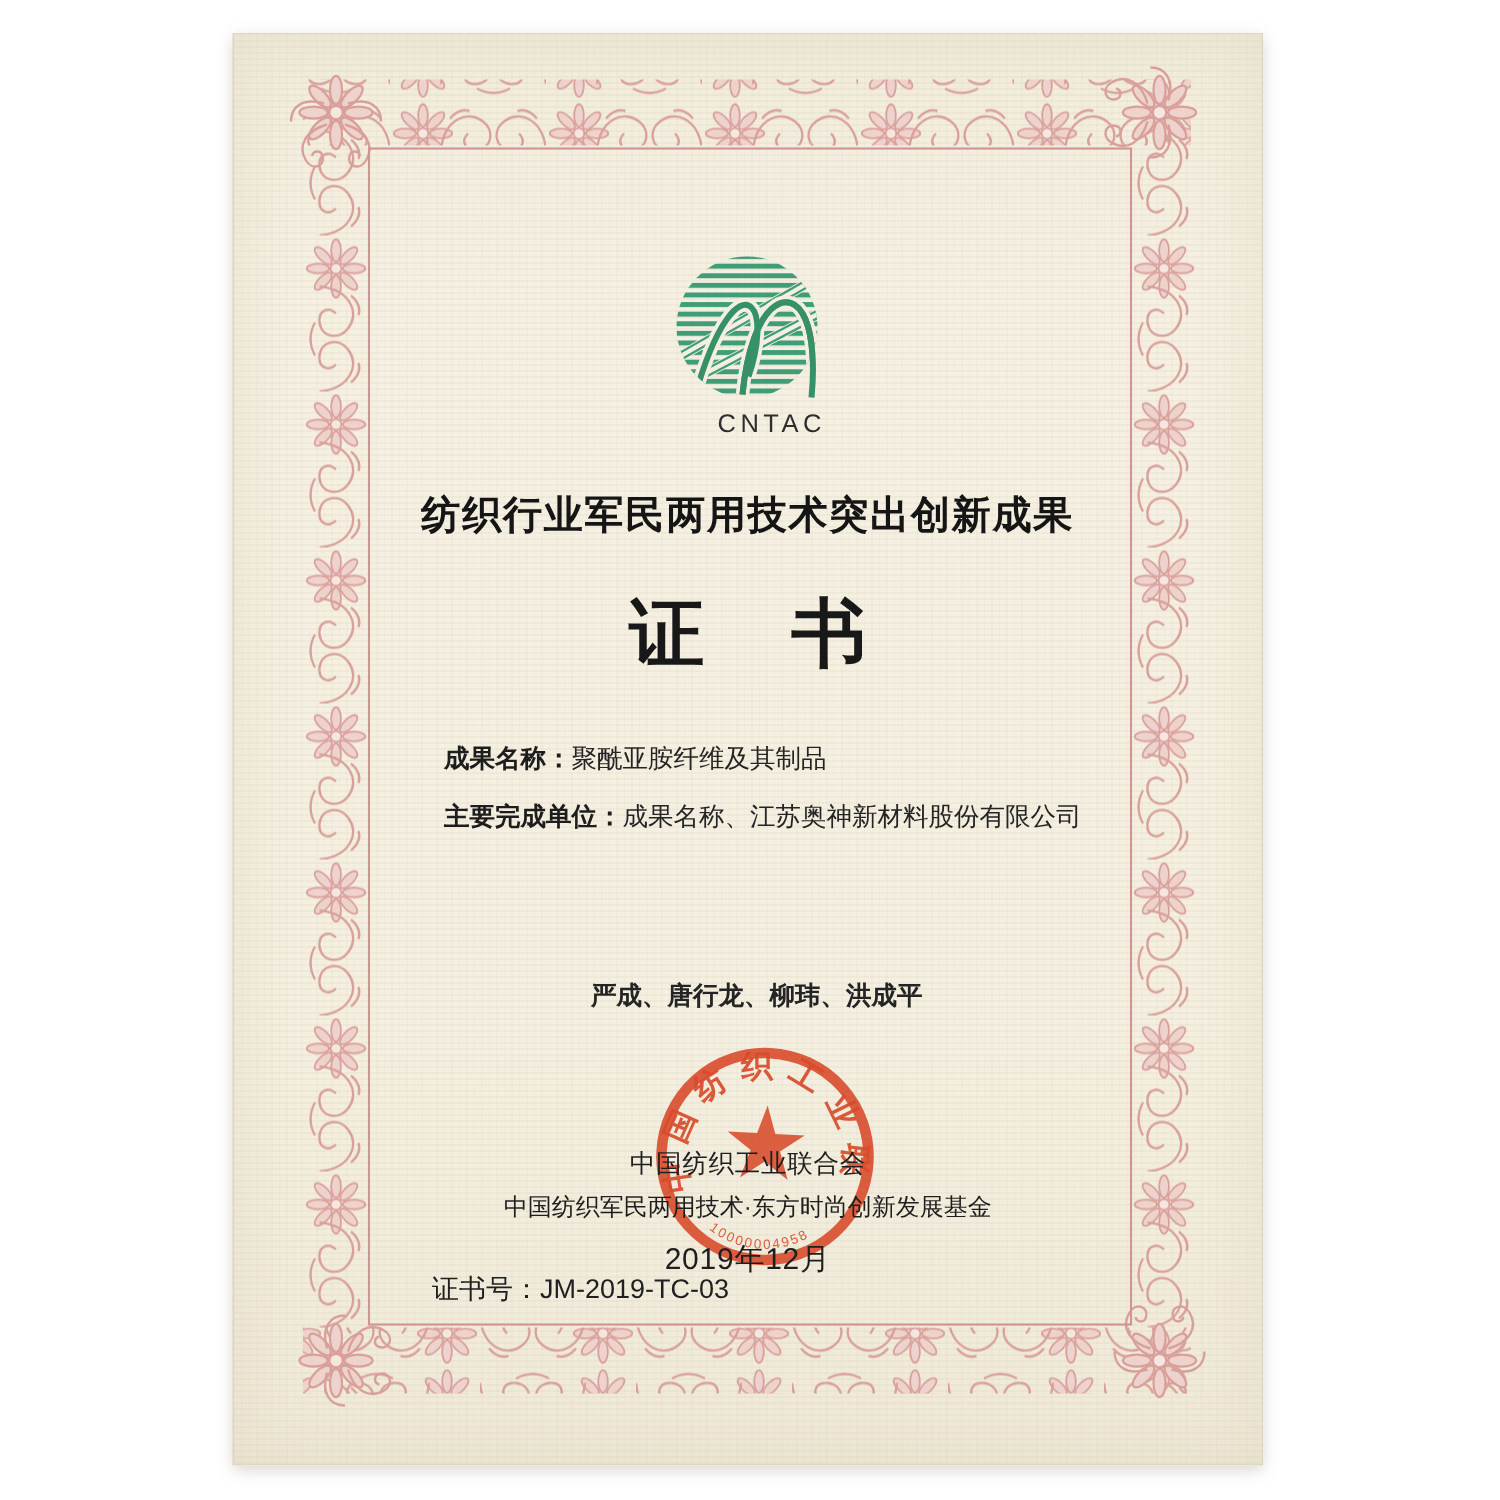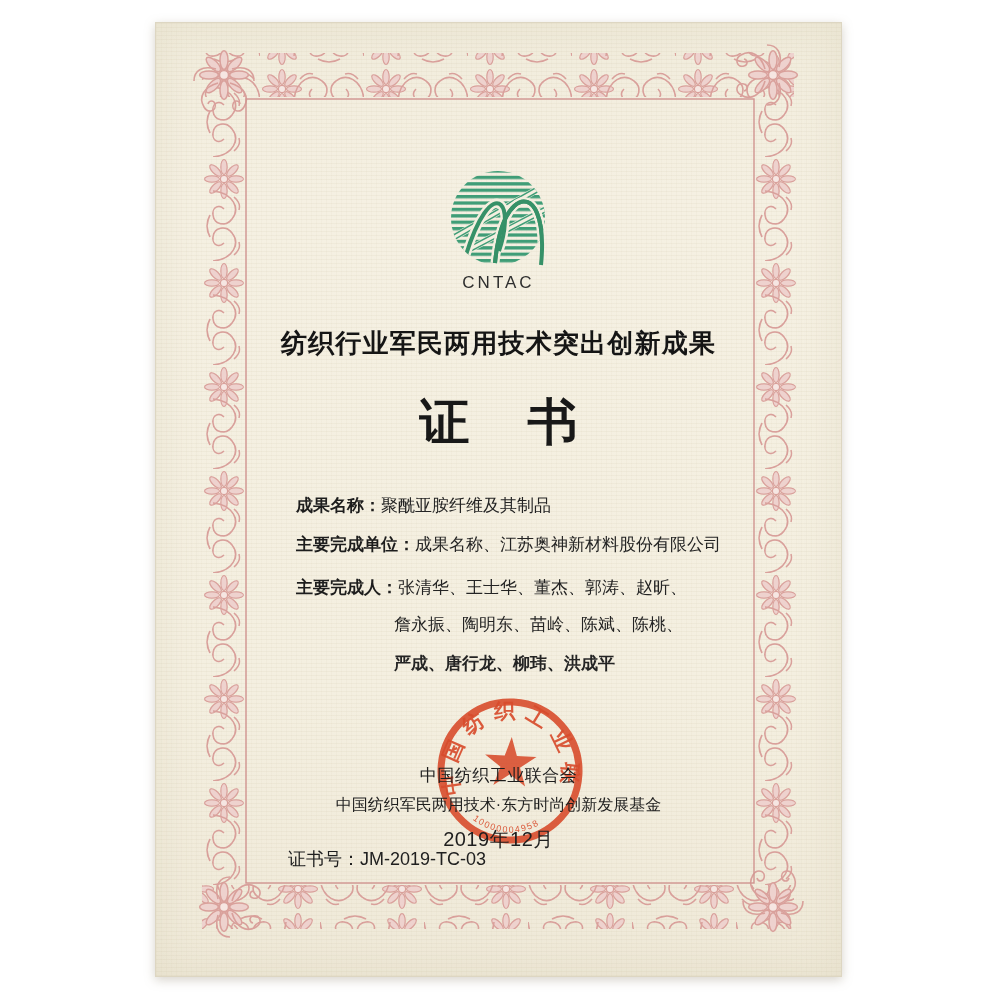--- a/index.html
+++ b/index.html
@@ -7,21 +7,21 @@
          font-family:"Liberation Sans",sans-serif;}
   .paper{position:absolute;left:155px;top:22px;width:685px;height:953px;
          background:
            repeating-linear-gradient(180deg, rgba(190,178,145,0.10) 0 1px, rgba(0,0,0,0) 1px 4px),
            repeating-linear-gradient(90deg, rgba(190,178,145,0.06) 0 1px, rgba(0,0,0,0) 1px 5px),
            linear-gradient(180deg,#f1ecdc 0%,#f5f0e2 18%,#f4efe0 70%,#efe9d8 100%);
          box-shadow:0 3px 10px rgba(140,130,105,0.35), inset 0 0 40px rgba(205,195,165,0.25);
          border:1px solid #ddd6c2;}
   .border-svg{position:absolute;left:0;top:0;width:685px;height:953px;}
   .logo-svg{position:absolute;left:287px;top:140px;width:110px;height:110px;}
-  .cntac{position:absolute;left:0;top:250px;width:100%;text-align:center;
+  .cntac{position:absolute;left:16px;top:250px;width:100%;text-align:center;
          font-size:17px;letter-spacing:3px;font-weight:500;color:#2e2e2e;}
   .program-title{position:absolute;left:0;top:303px;width:100%;text-align:center;
          font-size:26px;font-weight:bold;letter-spacing:1.2px;color:#151515;}
   .cert-word{position:absolute;left:0;top:366px;width:100%;display:flex;justify-content:center;gap:58px;
          font-family:"Liberation Serif",serif;font-size:50px;font-weight:bold;color:#181818;}
   .field-row{position:absolute;font-size:17px;color:#242424;white-space:nowrap;line-height:26px;}
   .field-row .lbl{font-weight:bold;color:#1d1d1d;}
   .r1{left:140px;top:470px;}
   .r2{left:140px;top:509px;}
   .r3{left:140px;top:552px;}
@@ -138,24 +138,20 @@
       <span>证</span>
       <span>书</span>
     </div>
 
     <div class="field-row r1">
       <span class="lbl">成果名称：</span><span>聚酰亚胺纤维及其制品</span>
     </div>
     <div class="field-row r2">
       <span class="lbl">主要完成单位：</span><span>成果名称、江苏奥神新材料股份有限公司</span>
     </div>
-    <div class="field-row r3">
-      <span class="lbl">主要完成人：</span><span>张清华、王士华、董杰、郭涛、赵昕、</span>
-    </div>
-    <div class="field-row r4">詹永振、陶明东、苗岭、陈斌、陈桃、</div>
     <div class="field-row r5">严成、唐行龙、柳玮、洪成平</div>
 
     <svg class="seal-svg" viewBox="0 0 200 200" aria-hidden="true">
       <defs>
         <path id="ringArc" d="M54.1 126.5 A53 53 0 1 1 145.9 126.5" fill="none"></path>
         <path id="serialArc" d="M62 148 A60 60 0 0 0 138 148" fill="none"></path>
       </defs>
       <circle cx="100" cy="100" r="69" fill="none" stroke="#d6401f" stroke-width="7" stroke-opacity="0.9"></circle>
       <text font-family="Liberation Serif,serif" font-size="21" font-weight="bold" fill="#d6401f" fill-opacity="0.92" letter-spacing="9">
         <textPath href="#ringArc" startOffset="2">中国纺织工业联合会</textPath>

